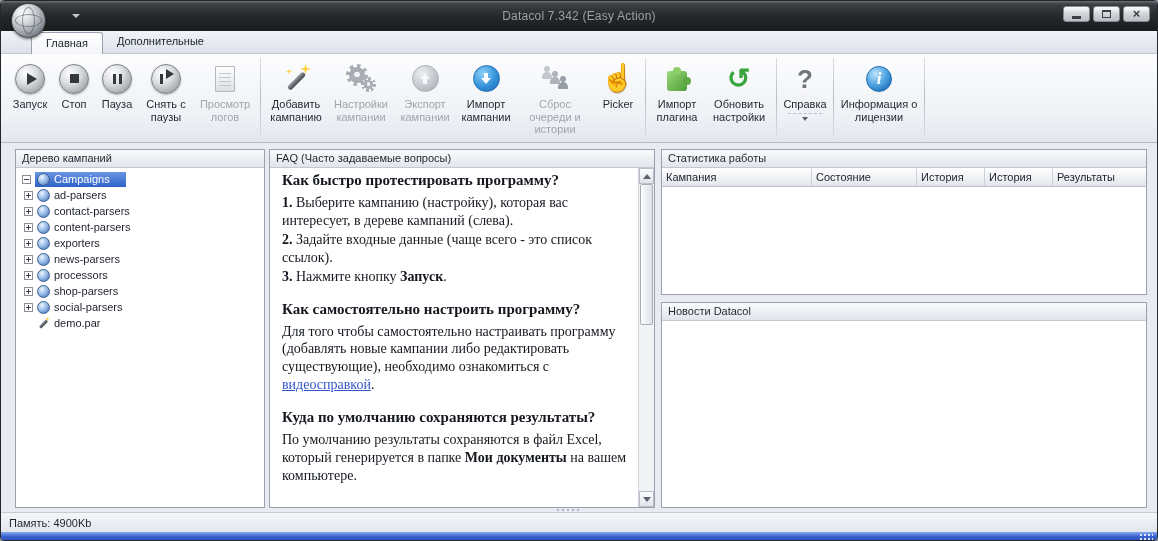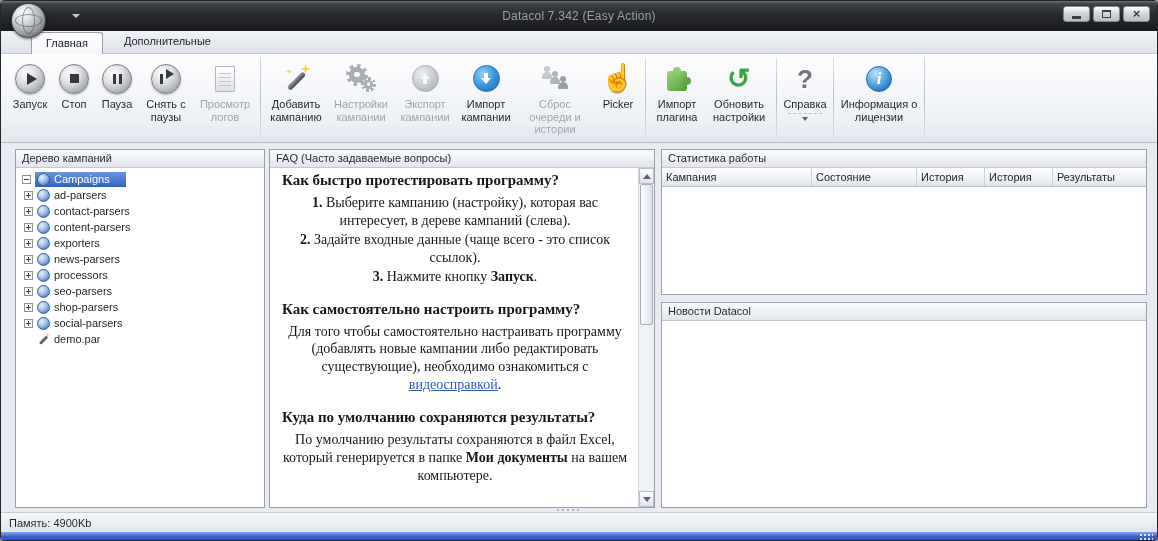--- a/index.html
+++ b/index.html
@@ -25,21 +25,21 @@
   .win-controls { position:absolute; right:7px; top:5px; display:flex; gap:3px; }
   .winbtn { width:27px; height:16px; border-radius:3px; border:1px solid #85898f;
     background:linear-gradient(#fefefe,#d3d7dc 45%, #b9bfc6); display:flex; align-items:center; justify-content:center; cursor:pointer; }
   .glyph-min { width:9px; height:3px; background:#3a3f46; margin-top:7px; }
   .glyph-max { width:9px; height:8px; border:1px solid #3a3f46; border-top-width:2px; }
   .glyph-close { font-size:13px; font-weight:bold; color:#3a3f46; line-height:14px; }
 
   
   .tabstrip { position:absolute; top:30px; left:0; right:0; height:23px;
     background:linear-gradient(#f0f3f7,#dde2ea); border-bottom:1px solid #c3c9d3;
-    display:flex; align-items:flex-end; padding-left:30px;gap:7px; }
+    display:flex; align-items:flex-end; padding-left:30px; }
   .tab { height:22px; padding:4px 14px 3px; font-size:11px; color:#20262f; cursor:pointer; }
   .tab.active { background:linear-gradient(#fefefe,#f3f5f9); border:1px solid #9aa0ad; border-bottom:none;
     border-radius:3px 3px 0 0; margin-bottom:-1px; }
 
   
   .ribbon { position:absolute; top:53px; left:0; right:0; height:89px;
     background:linear-gradient(#fdfdfe,#eef1f5 70%, #e3e7ed); border-bottom:1px solid #b6bcc6;
     display:flex; align-items:stretch; padding:2px 2px 2px 6px; }
   .rbtn { display:flex; flex-direction:column; align-items:center; padding:4px 2px 2px;
     border-radius:3px; cursor:pointer; text-align:center; }
@@ -161,21 +161,21 @@
     border-radius:1px; background:linear-gradient(90deg,#8a8f96,#3f444a); transform:rotate(45deg); }
   .wand-mini::after { content:""; position:absolute; right:0; top:0; width:5px; height:5px; background:#ffd24a;
     clip-path:polygon(50% 0,61% 39%,100% 50%,61% 61%,50% 100%,39% 61%,0 50%,39% 39%); }
 
   
   .faq-body { flex:1; display:flex; overflow:hidden; }
   .faq-content { flex:1; padding:2px 10px 4px 12px; overflow:hidden;
     font-family:"Liberation Serif",serif; font-size:14px; color:#14181e; }
   .faq-h { font-weight:bold; font-size:15px; margin:15px 0 5px; }
   .faq-h.first { margin-top:2px; }
-  .faq-p { line-height:1.28; margin:0 0 1px;text-align:center; }
+  .faq-p { line-height:1.28; margin:0 0 1px; }
   .faq-link { color:#3355cc; text-decoration:underline; cursor:pointer; }
   .vscroll { width:16px; flex:none; background:#f1f2f5; border-left:1px solid #d0d4da;
     display:flex; flex-direction:column; }
   .sbtn { height:16px; flex:none; border:1px solid #b9bec8;
     background:linear-gradient(#fdfdfd,#dfe3e9); display:flex; align-items:center; justify-content:center; cursor:pointer; }
   .tri.up { width:0; height:0; border-left:4px solid transparent; border-right:4px solid transparent;
     border-bottom:5px solid #5b6270; }
   .tri.down { width:0; height:0; border-left:4px solid transparent; border-right:4px solid transparent;
     border-top:5px solid #5b6270; }
   .strack { flex:1; position:relative; }
@@ -402,25 +402,20 @@
           <span>news-parsers</span>
         </div>
         <div class="tree-row child">
           <span class="exp plus"></span>
           <span class="node-icon"></span>
           <span>processors</span>
         </div>
         <div class="tree-row child">
           <span class="exp plus"></span>
           <span class="node-icon"></span>
-          <span>seo-parsers</span>
-        </div>
-        <div class="tree-row child">
-          <span class="exp plus"></span>
-          <span class="node-icon"></span>
           <span>shop-parsers</span>
         </div>
         <div class="tree-row child">
           <span class="exp plus"></span>
           <span class="node-icon"></span>
           <span>social-parsers</span>
         </div>
         <div class="tree-row child">
           <span class="exp-spacer"></span>
           <span class="wand-mini"></span>

